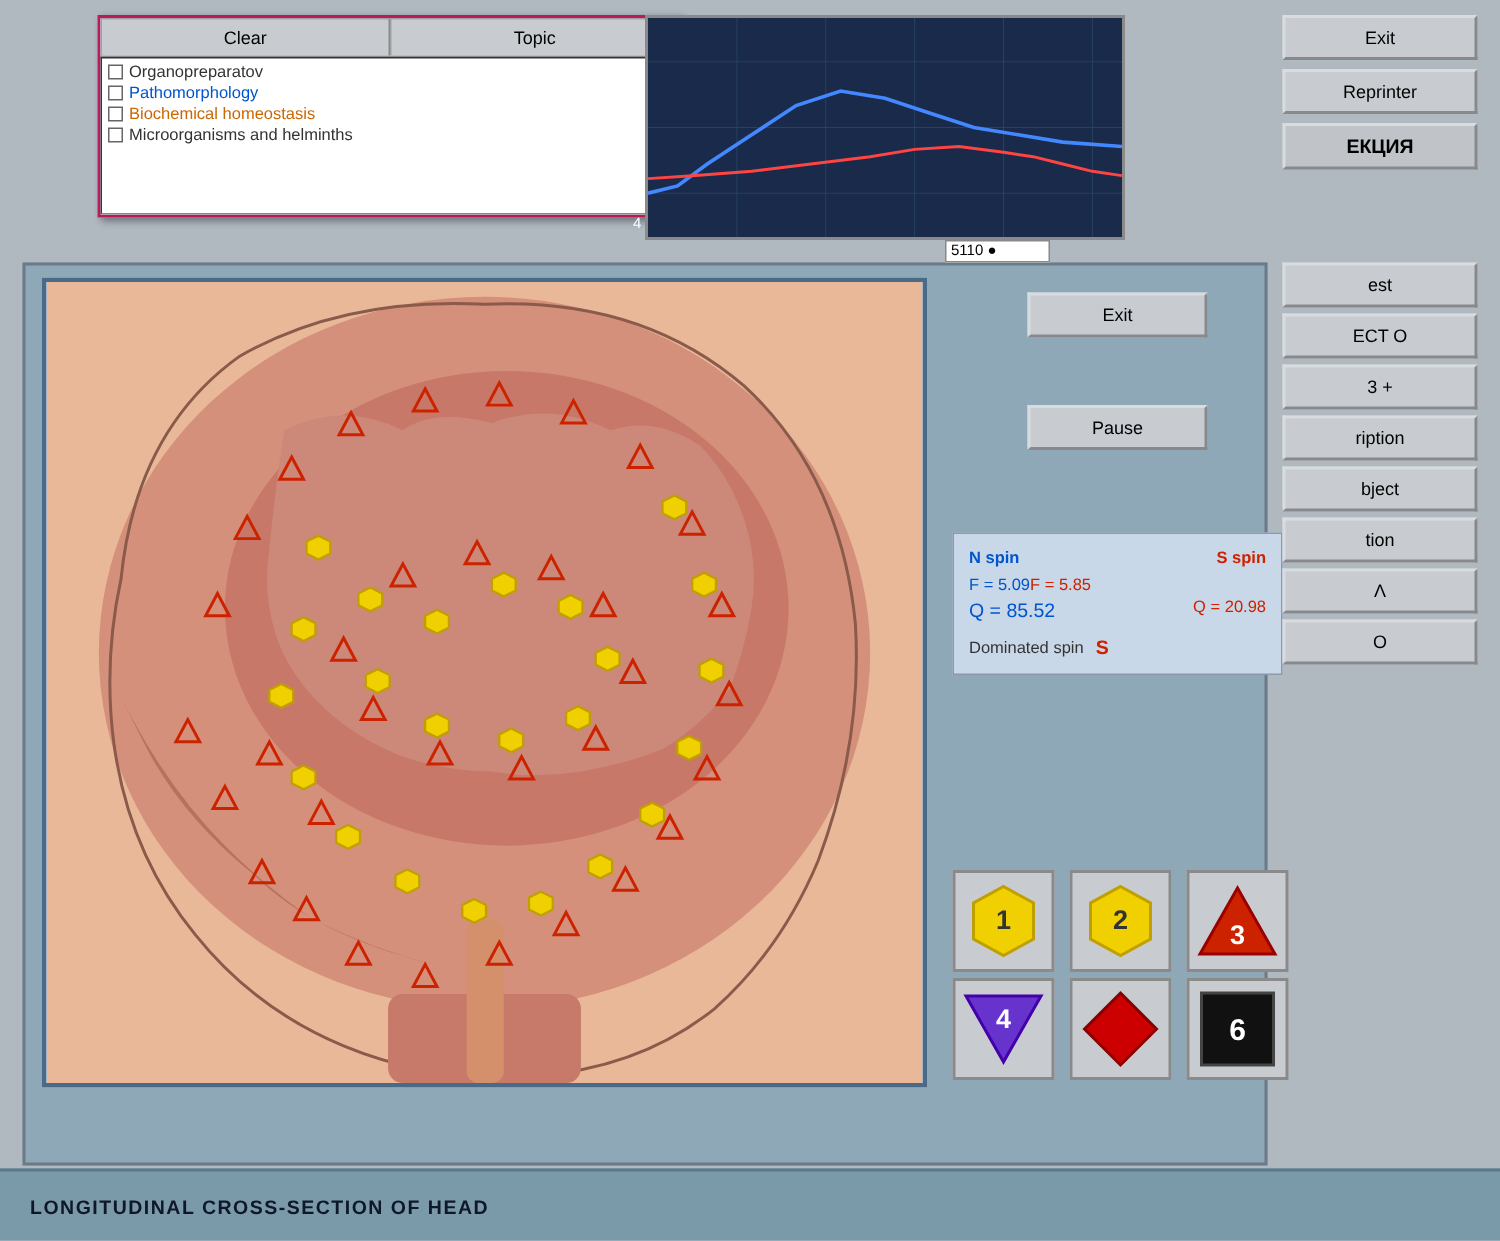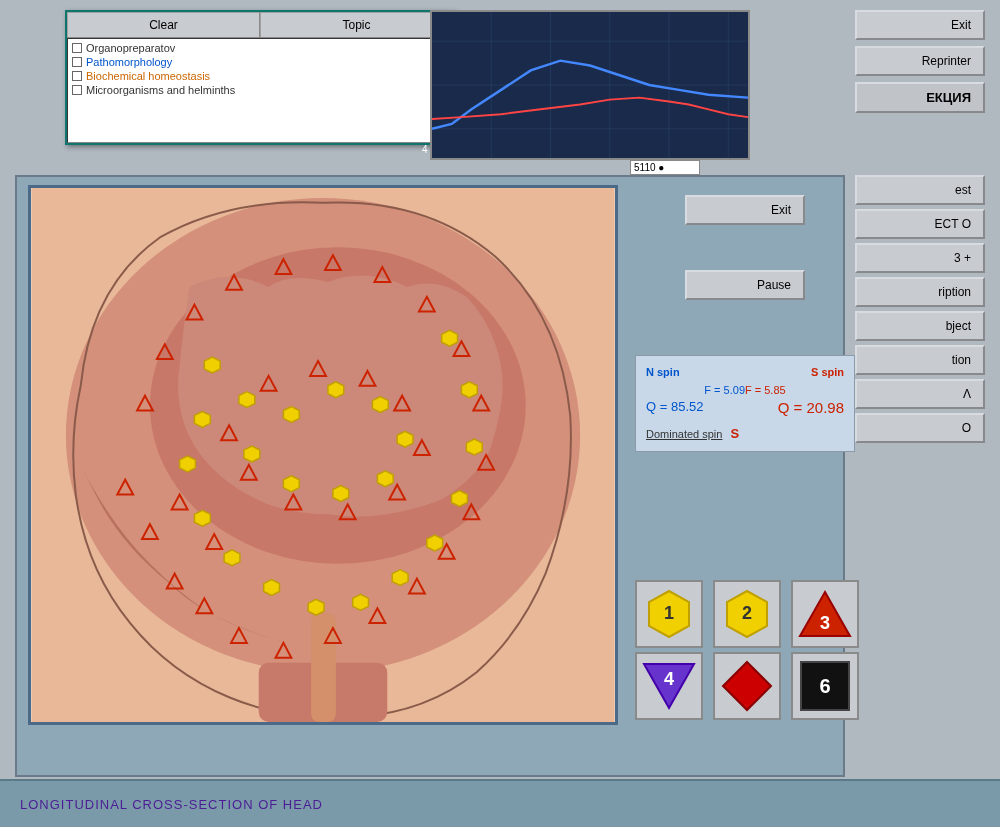--- a/index.html
+++ b/index.html
@@ -13,21 +13,21 @@
       position: relative;
     }
 
     
     .top-window {
       position: absolute;
       top: 10px;
       left: 65px;
       width: 390px;
       background: #d4d8dc;
-      border: 2px solid #0f766e;
+      border: 2px solid #be185d;
       box-shadow: 2px 2px 5px rgba(0,0,0,0.4);
       z-index: 10;
     }
     .top-window-toolbar {
       display: flex;
       border-bottom: 1px solid #8a8a8a;
     }
     .top-window-btn {
       flex: 1;
       padding: 5px 10px;
@@ -157,21 +157,21 @@
       width: 130px;
       display: flex;
       flex-direction: column;
       gap: 4px;
     }
 
     .btn-standard {
       background: #c8ccd0;
       border: 2px outset #d8dce0;
       padding: 6px 12px;
-      text-align: right;
+      text-align: center;
       cursor: pointer;
       font-size: 12px;
       white-space: nowrap;
       overflow: hidden;
     }
 
     
     .bottom-bar {
       position: absolute;
       bottom: 0;
@@ -374,30 +374,30 @@
 
 <div class="pause-area">
   <div class="btn-standard" style="width:120px;">Pause</div>
 </div>
 
 <div class="info-panel">
   <div style="display:flex; justify-content:space-between; margin-bottom:6px;">
     <span style="color:#0055cc; font-weight:bold; font-size:11px;">N spin</span>
     <span style="color:#cc2200; font-weight:bold; font-size:11px;">S spin</span>
   </div>
-  <div style="display:flex; justify-content:center; margin-bottom:3px;">
+  <div style="display:flex; justify-content:flex-start; margin-bottom:3px;">
     <span style="color:#0055cc; font-size:11px;">F = 5.09</span>
     <span style="color:#cc2200; font-size:11px;">F = 5.85</span>
   </div>
   <div style="display:flex; justify-content:space-between; margin-bottom:10px;">
     <span style="color:#0055cc; font-size:13px;">Q = 85.52</span>
-    <span style="color:#cc2200; font-size:15px;">Q = 20.98</span>
+    <span style="color:#cc2200; font-size:11px;">Q = 20.98</span>
   </div>
   <div style="display:flex; align-items:center; gap:8px;">
-    <span style="font-size:11px; color:#333;text-decoration:underline;">Dominated spin</span>
+    <span style="font-size:11px; color:#333;">Dominated spin</span>
     <span style="color:#cc2200; font-weight:bold; font-size:13px;">S</span>
   </div>
 </div>
 
 <div class="symbol-panel">
 
   <div class="symbol-btn">
     <svg width="54" height="54" viewBox="0 0 54 54">
       <polygon points="27,4 47,15 47,39 27,50 7,39 7,15" fill="#f0d000" stroke="#c0a000" stroke-width="2"></polygon>
       <text x="27" y="32" text-anchor="middle" font-size="18" font-weight="bold" fill="#333">1</text>
@@ -444,14 +444,14 @@
   <div class="btn-standard">ECT O</div>
   <div class="btn-standard">3 +</div>
   <div class="btn-standard">ription</div>
   <div class="btn-standard">bject</div>
   <div class="btn-standard">tion</div>
   <div class="btn-standard">Λ</div>
   <div class="btn-standard">О</div>
 </div>
 
 <div class="bottom-bar">
-  <span style="color:#4c1d95; font-size:13px; font-weight:normal; letter-spacing:1px;">LONGITUDINAL CROSS-SECTION OF HEAD</span>
+  <span style="color:#0f172a; font-size:13px; font-weight:bold; letter-spacing:1px;">LONGITUDINAL CROSS-SECTION OF HEAD</span>
 </div>
 
 </body></html>

